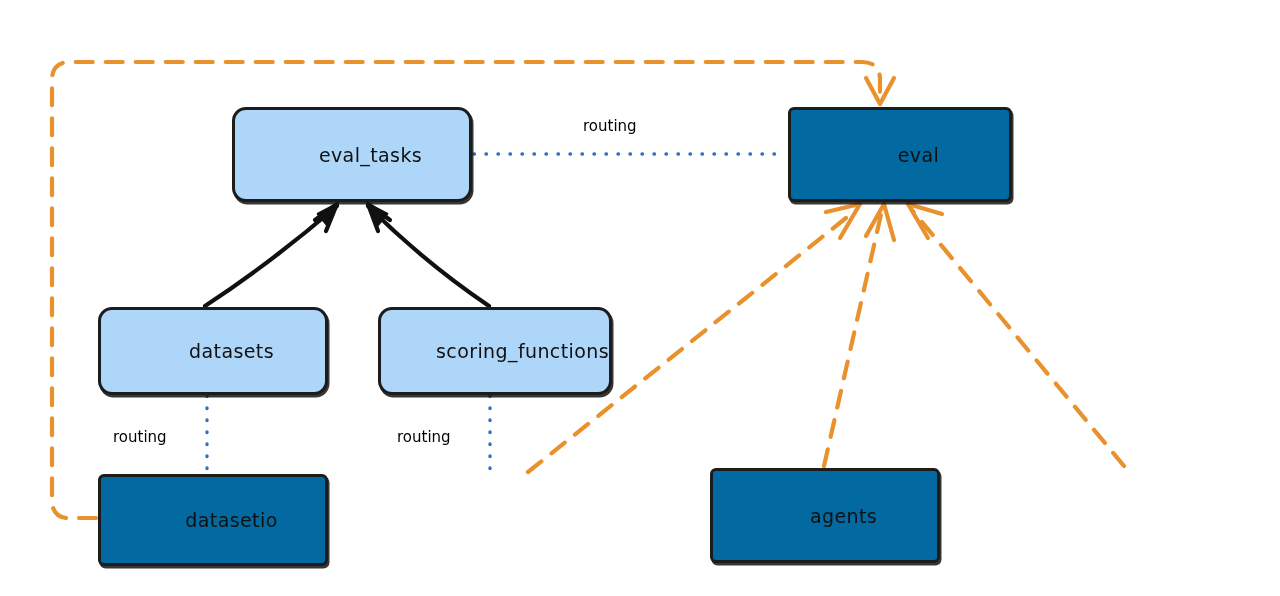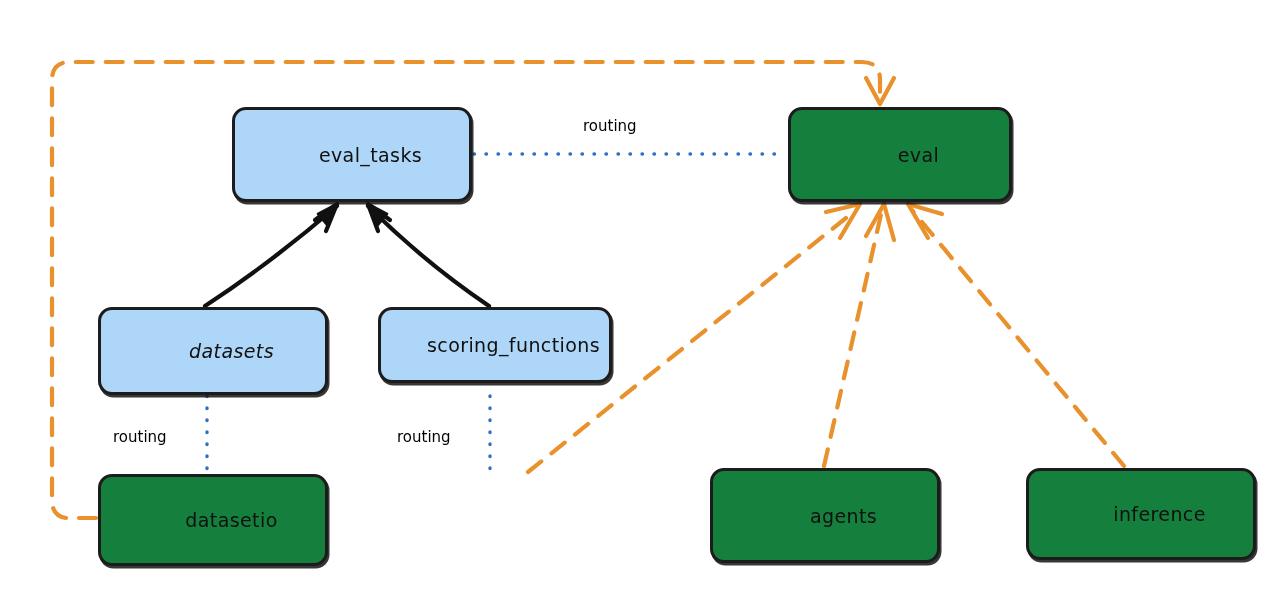--- a/index.html
+++ b/index.html
@@ -27,21 +27,21 @@
     box-sizing: border-box;
     border: 3px solid #1c1c1c;
     border-radius: 14px;
     display: flex;
     align-items: center;
     justify-content: center;
     box-shadow: 1.5px 2.5px 0 0 rgba(20,20,20,0.85);
     padding-left: 37px;
   }
   .node-blue { background: #aed6f8; }
-  .node-green { background: #15803d; }
+  .node-green { background: #0369a1; border-radius: 6px; }
   .node-label {
     font-family: "DejaVu Sans", sans-serif;
     font-size: 19px;
     color: #101010;
     letter-spacing: 0.4px;
     white-space: nowrap;
     pointer-events: none;
   }
   .edge-label {
     position: absolute;
@@ -100,40 +100,37 @@
   </svg>
 
   <div class="node node-blue" style="left:232px; top:107px; width:240px; height:95px;">
     <span class="node-label">eval_tasks</span>
   </div>
 
   <div class="node node-green" style="left:788px; top:107px; width:224px; height:95px;">
     <span class="node-label">eval</span>
   </div>
 
-  <div class="node node-blue" style="left:98px; top:307px; width:230px; height:88px;font-style:italic;">
+  <div class="node node-blue" style="left:98px; top:307px; width:230px; height:88px;">
     <span class="node-label">datasets</span>
   </div>
 
-  <div class="node node-blue" style="left:378px; top:307px; width:234px; height:76px;">
+  <div class="node node-blue" style="left:378px; top:307px; width:234px; height:88px;justify-content:flex-end;">
     <span class="node-label">scoring_functions</span>
   </div>
 
   <div class="node node-green" style="left:98px; top:474px; width:230px; height:92px;">
     <span class="node-label">datasetio</span>
   </div>
 
 
   <div class="node node-green" style="left:710px; top:468px; width:230px; height:95px;justify-content:center;">
     <span class="node-label">agents</span>
   </div>
 
-  <div class="node node-green" style="left:1026px; top:468px; width:230px; height:92px;">
-    <span class="node-label">inference</span>
-  </div>
 
   <div class="edge-label" style="left:583px; top:117px;">routing</div>
 
   <div class="edge-label" style="left:113px; top:428px;">routing</div>
 
   <div class="edge-label" style="left:397px; top:428px;">routing</div>
 
 </div>
 
 </body></html>

